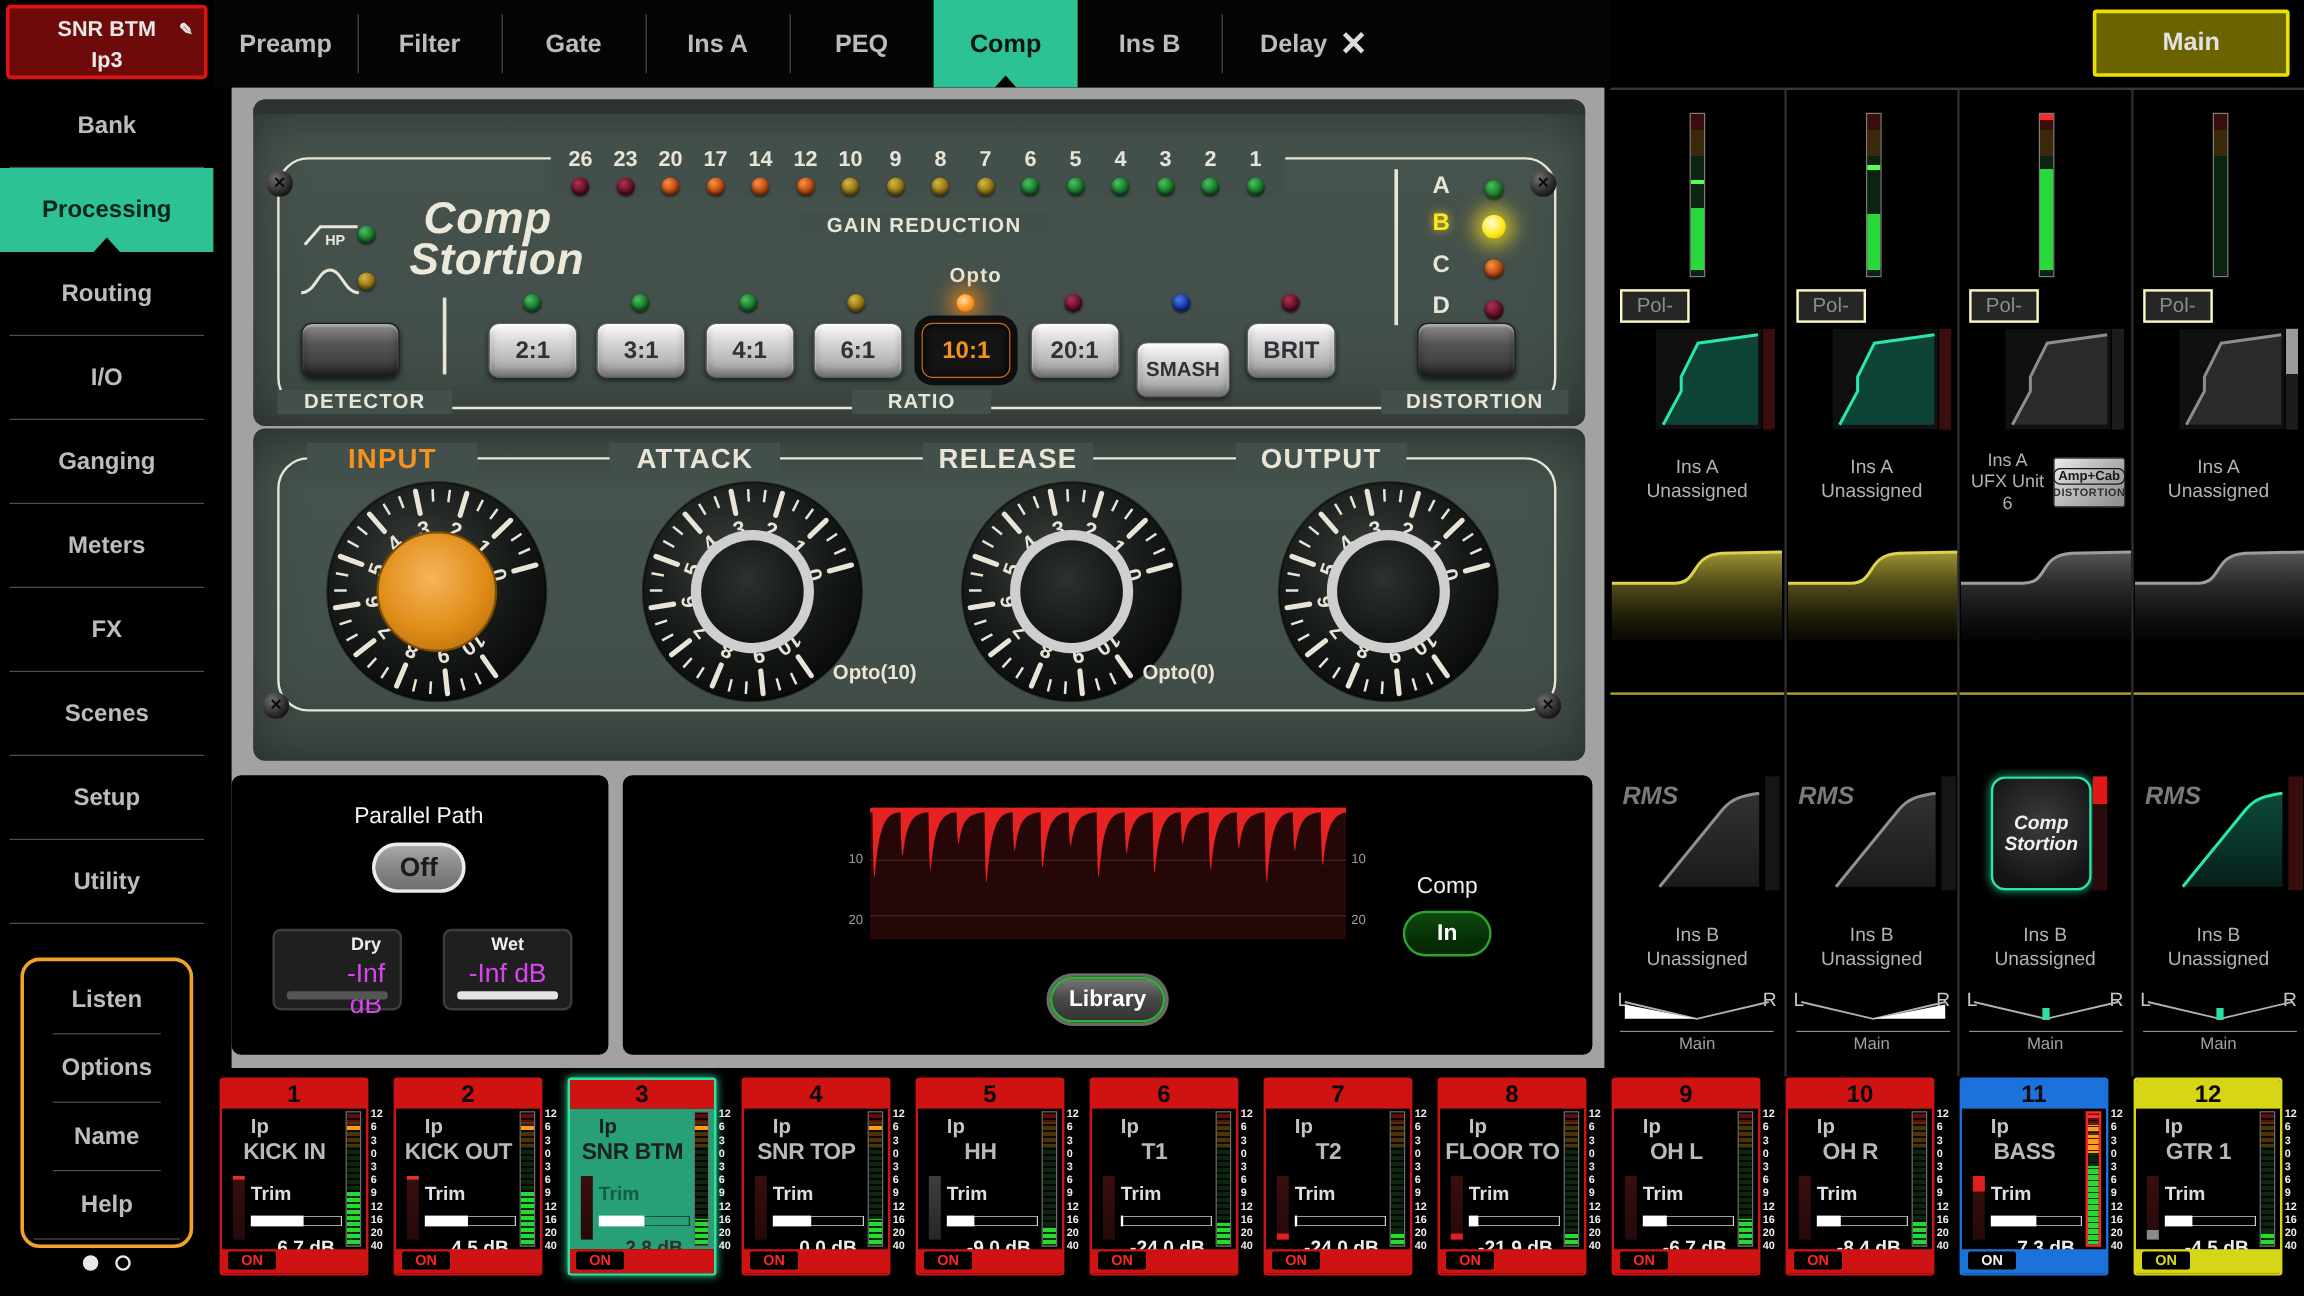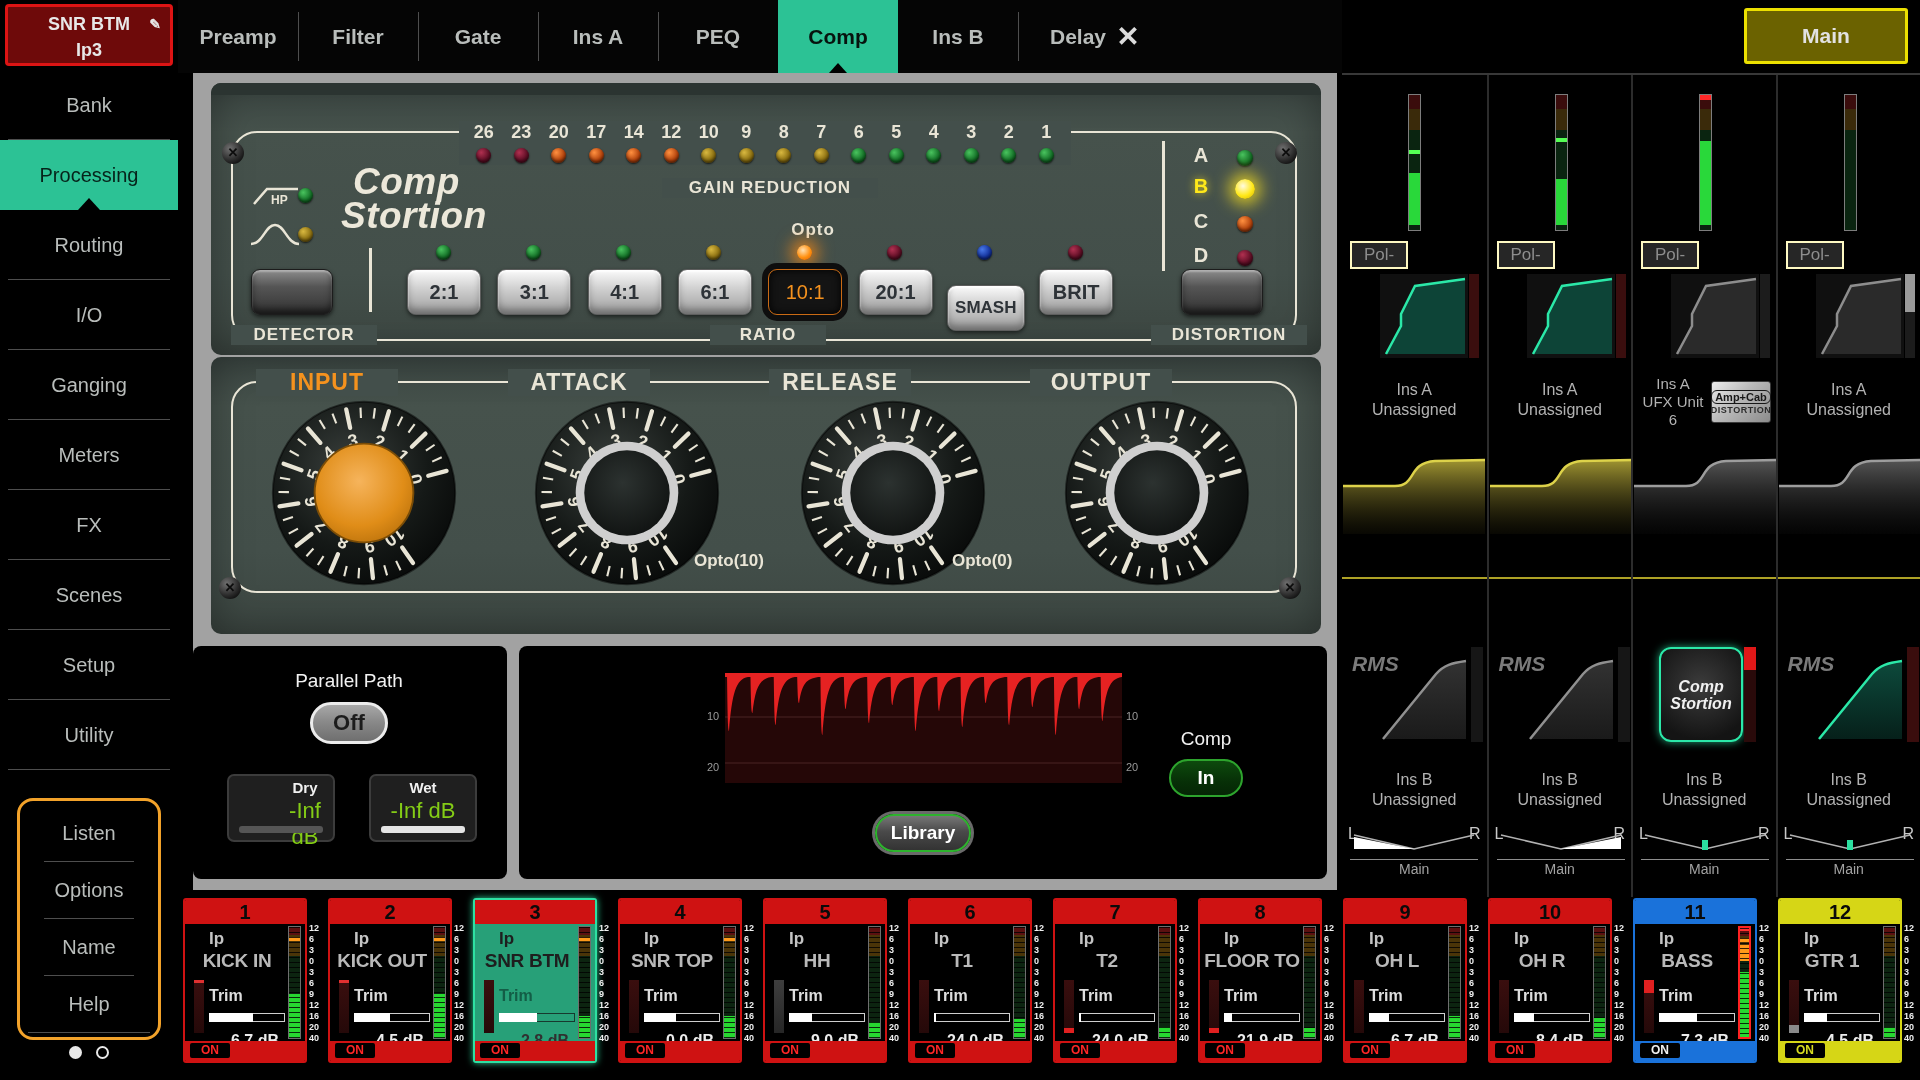--- a/index.html
+++ b/index.html
@@ -7,21 +7,21 @@
        font-family:"Liberation Sans",sans-serif;-webkit-font-smoothing:antialiased;}
   .abs{position:absolute;}
 
   
   #sidebar{position:absolute;left:0;top:0;width:178px;height:1080px;background:#000;}
   #ch-badge{position:absolute;left:5px;top:4px;width:168px;height:62px;background:#6e0a0a;
     border:3px solid #dd1414;border-radius:4px;box-sizing:border-box;color:#e8e8e8;
     font-weight:bold;font-size:18px;text-align:center;line-height:26px;padding-top:4px;}
   #ch-badge .pencil{position:absolute;right:9px;top:4px;font-size:14px;}
   .nav-item{position:relative;height:70px;display:flex;align-items:center;justify-content:center;
-    color:#b9bdbb;font-weight:normal;font-size:20px;cursor:pointer;}
+    color:#b9bdbb;font-weight:bold;font-size:20px;cursor:pointer;}
   .nav-item:not(.active)::after{content:"";position:absolute;left:8px;right:8px;bottom:0;height:1px;background:#4e4e4e;}
   .nav-item.active{background:#2cc295;color:#06231a;}
   .nav-item.active::before{content:"";position:absolute;bottom:0;left:50%;margin-left:-11px;
     border-left:11px solid transparent;border-right:11px solid transparent;border-bottom:12px solid #000;}
   #nav-items{position:absolute;left:0;top:70px;width:178px;}
   #nav-bottom{position:absolute;left:17px;top:798px;width:144px;border:3px solid #f2a22a;
     border-radius:16px;box-sizing:border-box;padding:4px 0;}
   #nav-bottom .nav-item{height:57px;font-size:20px;}
   #nav-bottom .nav-item:not(:last-child)::after{left:24px;right:24px;}
   #page-dots{position:absolute;left:0;top:1046px;width:178px;display:flex;justify-content:center;gap:14px;}
@@ -80,21 +80,21 @@
 
   
   .push-gray{position:absolute;border-radius:9px;border:1px solid #5e5e5e;
     background:linear-gradient(180deg,#fbfbfb,#d2d2d2 40%,#aaa 85%,#989898);
     box-shadow:inset 0 2px 2px rgba(255,255,255,.9), inset 0 -5px 7px rgba(0,0,0,.28), 0 2px 4px rgba(0,0,0,.55);
     color:#2e3338;font-weight:bold;font-size:20px;display:flex;align-items:center;justify-content:center;cursor:pointer;}
   .push-dark{position:absolute;border-radius:9px;border:1px solid #1c1c1c;
     background:linear-gradient(180deg,#8d8d8d,#555 38%,#3b3b3b 85%,#2e2e2e);
     box-shadow:inset 0 2px 2px rgba(255,255,255,.35), inset 0 -5px 7px rgba(0,0,0,.5), 0 2px 4px rgba(0,0,0,.6);cursor:pointer;}
   .push-active{position:absolute;border-radius:9px;background:#141414;border:1.5px solid #c96a14;
-    color:#f5921e;font-weight:normal;font-size:20px;display:flex;align-items:center;justify-content:center;
+    color:#f5921e;font-weight:bold;font-size:20px;display:flex;align-items:center;justify-content:center;
     box-shadow:0 0 0 6px #0e0e0e, inset 0 0 8px #000;cursor:pointer;}
 
   .dist-label{position:absolute;width:30px;text-align:center;font-weight:bold;font-size:20px;color:#e9e5d6;}
   .dist-label.sel{color:#ffe81a;text-shadow:0 0 8px rgba(255,230,30,.8);}
 
   
   .knob{position:absolute;width:190px;height:190px;}
   .knob-label{position:absolute;width:130px;text-align:center;font-weight:bold;font-size:23px;
     letter-spacing:1px;color:#e9e5d6;background:#434f4b;padding:0 6px;}
   .knob-label.orange{color:#f5921e;}
@@ -102,21 +102,21 @@
 
   
   .blackpanel{position:absolute;background:#000;border-radius:8px;}
   #pp-title{position:absolute;left:56px;top:24px;width:200px;text-align:center;color:#f2f2f2;font-size:19px;}
   #pp-off{position:absolute;left:117px;top:56px;width:78px;height:42px;border-radius:21px;border:3px solid #ececec;
     background:linear-gradient(180deg,#a8a8a8,#8a8a8a 45%,#6f6f6f);color:#1c1c1c;font-weight:bold;font-size:22px;
     display:flex;align-items:center;justify-content:center;box-sizing:border-box;cursor:pointer;}
   .drywet{position:absolute;top:128px;width:108px;height:68px;background:#1f1f1f;border:2px solid #3c3c3c;
     border-radius:7px;box-sizing:border-box;text-align:center;}
   .drywet .lab{color:#f0f0f0;font-weight:bold;font-size:15px;margin-top:3px;}
-  .drywet .val{color:#84cc16;font-size:22px;margin-top:2px;}
+  .drywet .val{color:#d946ef;font-size:22px;margin-top:2px;}
   .drywet .bar{position:absolute;left:10px;right:10px;bottom:7px;height:7px;border-radius:3px;}
   .bar-dark{background:#555;} .bar-light{background:#e4e4e4;}
 
   #graph-wrap{position:absolute;left:206px;top:27px;width:397px;height:110px;}
   .gtick{position:absolute;color:#9a9a9a;font-size:11px;}
   #comp-label{position:absolute;left:637px;top:82px;width:100px;text-align:center;color:#f0f0f0;font-size:19px;}
   #comp-in{position:absolute;left:650px;top:113px;width:74px;height:38px;border-radius:19px;border:2.5px solid #2da42d;
     background:linear-gradient(180deg,#0d4a0d,#073007 60%,#052505);color:#fff;font-weight:bold;font-size:19px;
     display:flex;align-items:center;justify-content:center;box-sizing:border-box;cursor:pointer;}
   #library-btn{position:absolute;left:356px;top:168px;width:96px;height:38px;border-radius:19px;border:2.5px solid #2db42d;

